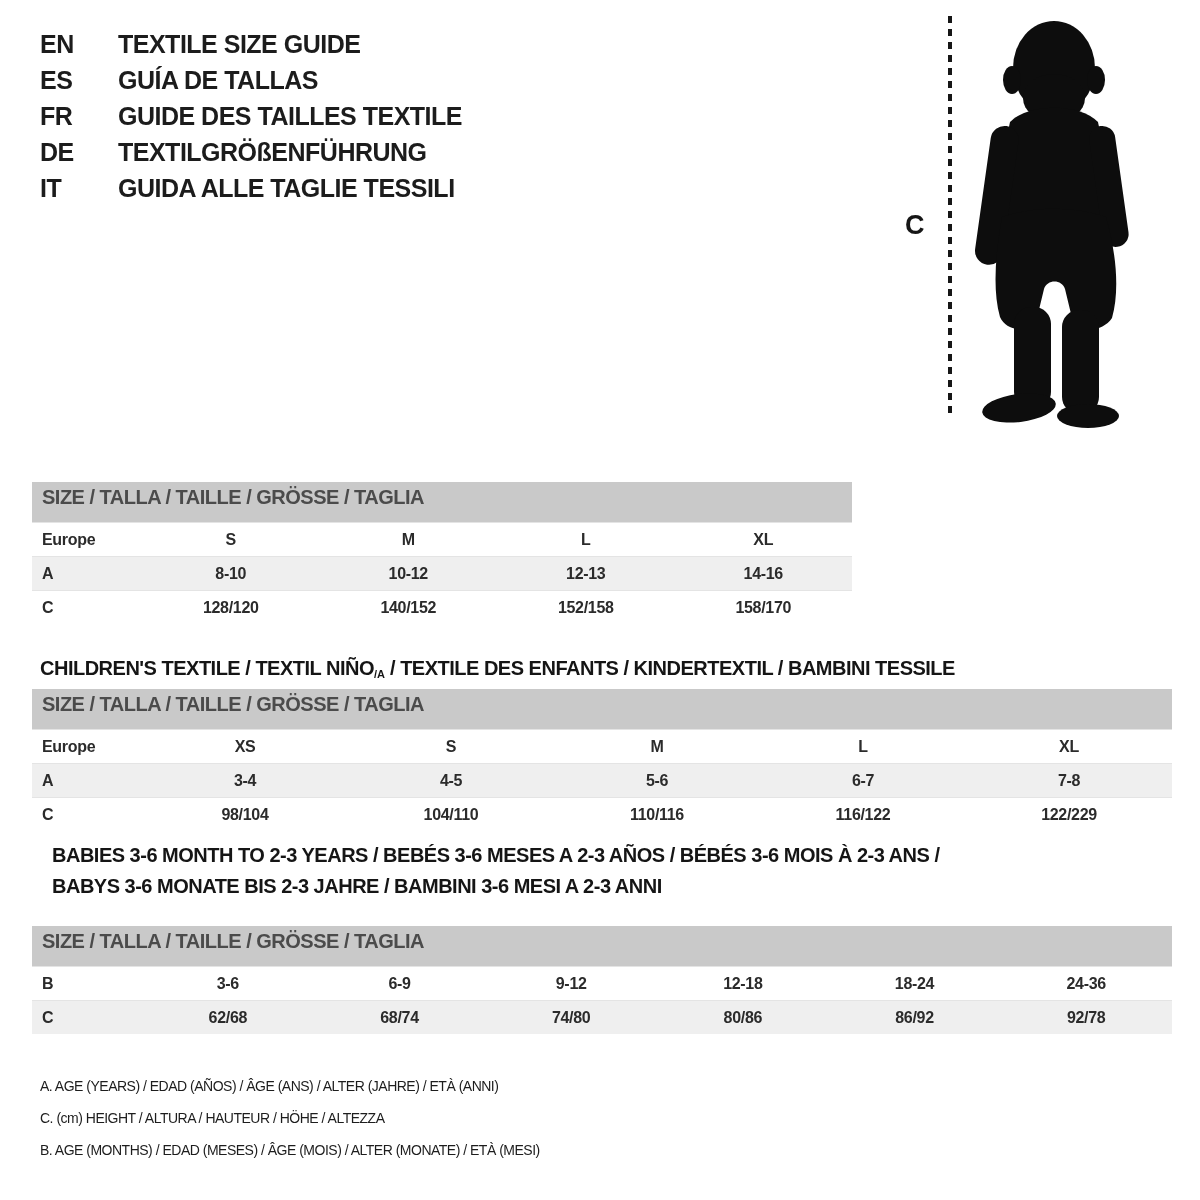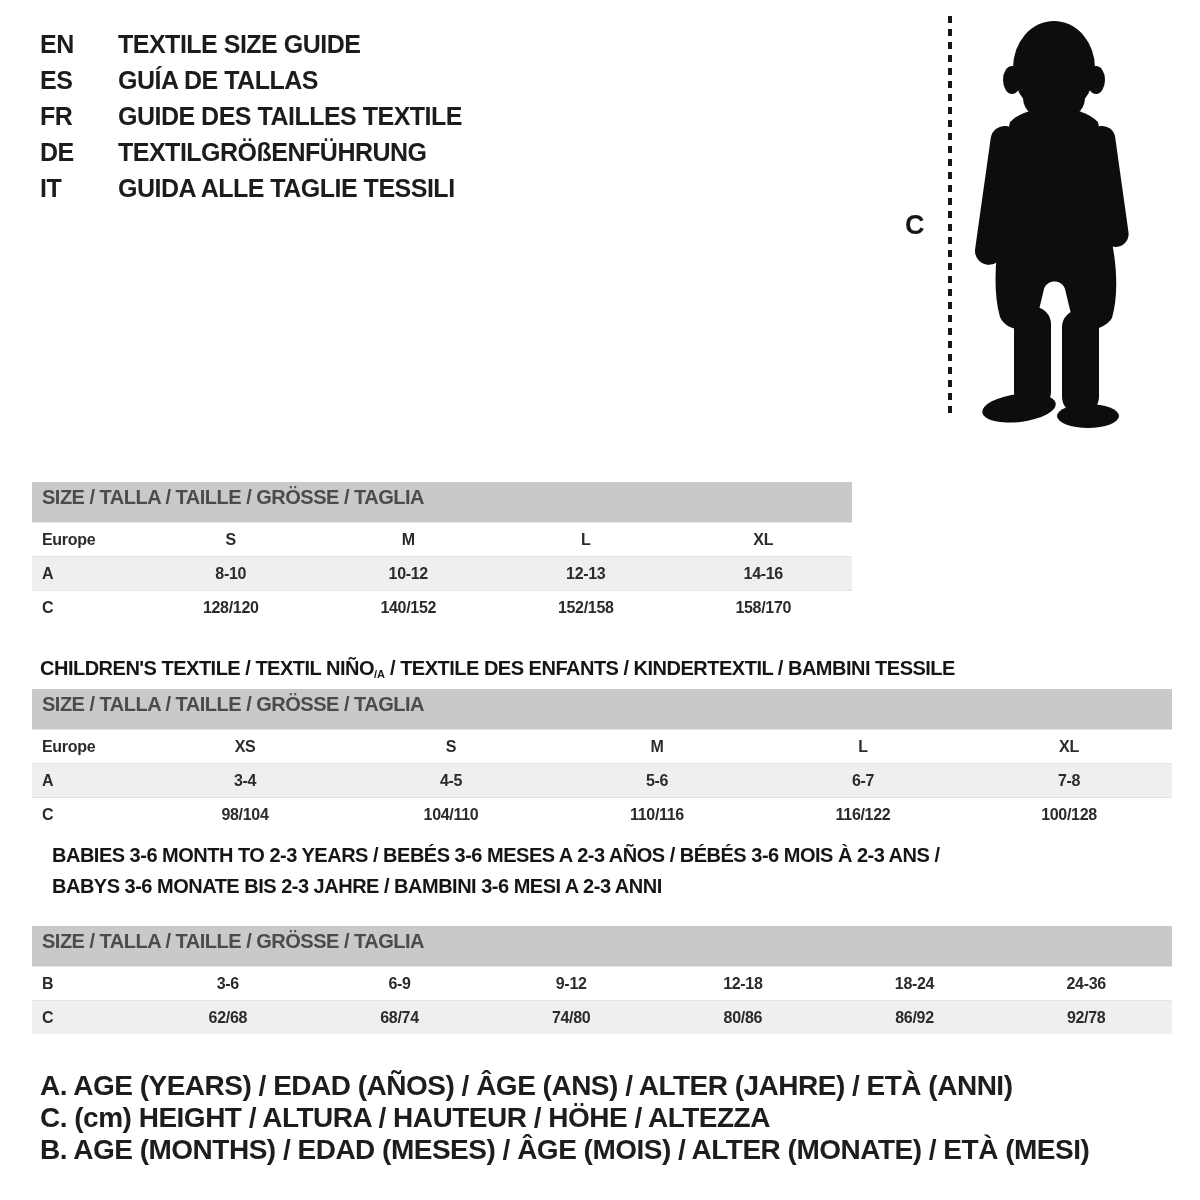--- a/index.html
+++ b/index.html
@@ -45,21 +45,21 @@
   .t-junior{top:482px;width:820px;}
   .t-children{top:689px;width:1140px;}
   .t-babies{top:926px;width:1140px;}
 
   .st-junior{top:433px;}
   .st-children{top:641px;margin-top:16px;}
   .st-babies{top:840px;}
 
   
   .legend{position:absolute;left:40px;top:1070px;}
-  .legend-line{font-size:28px;font-weight:700;color:#1d1d1d;letter-spacing:-0.5px;line-height:32px;white-space:nowrap;}
+  .legend-line{font-size:14px;font-weight:400;color:#1d1d1d;letter-spacing:-0.5px;line-height:32px;white-space:nowrap;}
 </style>
 </head>
 <body>
 
 <div id="canvas">
 
   <div class="lang-block">
     <div class="lang-row">
       <span class="lang-code">EN</span>
       <span class="lang-label">TEXTILE SIZE GUIDE</span>
@@ -146,21 +146,21 @@
       <span class="cell">5-6</span>
       <span class="cell">6-7</span>
       <span class="cell">7-8</span>
     </div>
     <div class="trow">
       <span class="rlabel">C</span>
       <span class="cell">98/104</span>
       <span class="cell">104/110</span>
       <span class="cell">110/116</span>
       <span class="cell">116/122</span>
-      <span class="cell">100/128</span>
+      <span class="cell">122/229</span>
     </div>
   </div>
 
   <div class="section-title st-babies babies-title">
     <div>BABIES 3-6 MONTH TO 2-3 YEARS / BEBÉS 3-6 MESES A 2-3 AÑOS / BÉBÉS 3-6 MOIS À 2-3 ANS /</div>
     <div>BABYS 3-6 MONATE BIS 2-3 JAHRE / BAMBINI 3-6 MESI A 2-3 ANNI</div>
   </div>
   <div class="table t-babies">
     <div class="size-bar">SIZE / TALLA / TAILLE / GRÖSSE / TAGLIA</div>
     <div class="trow">

